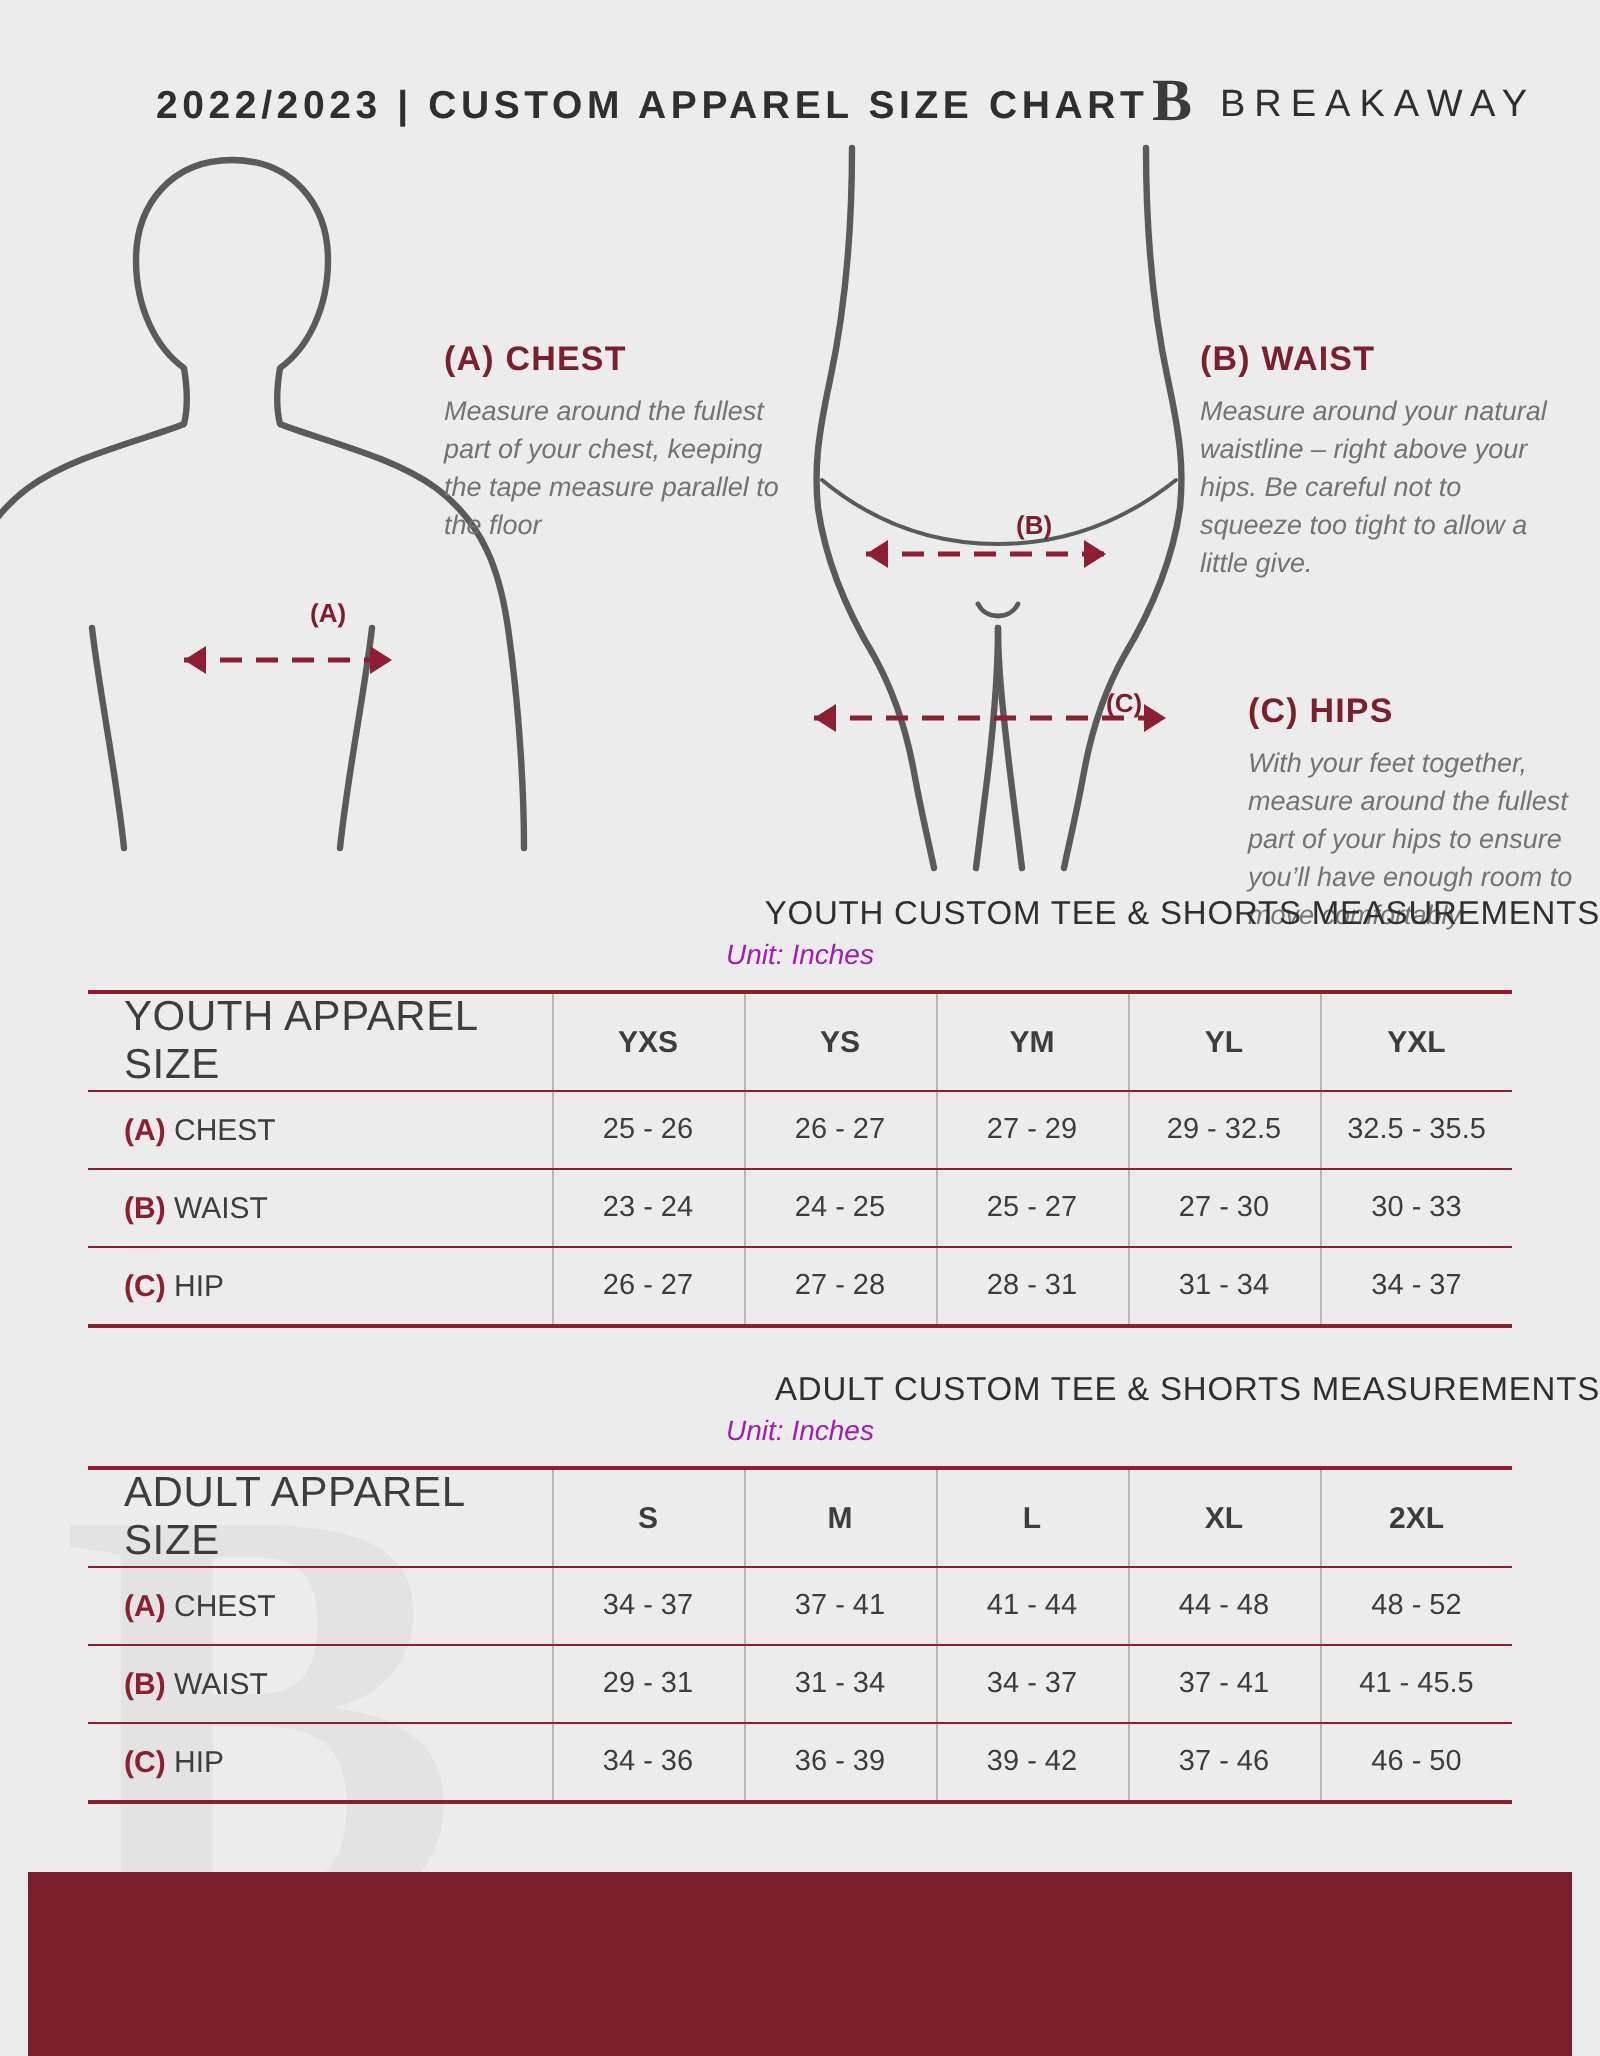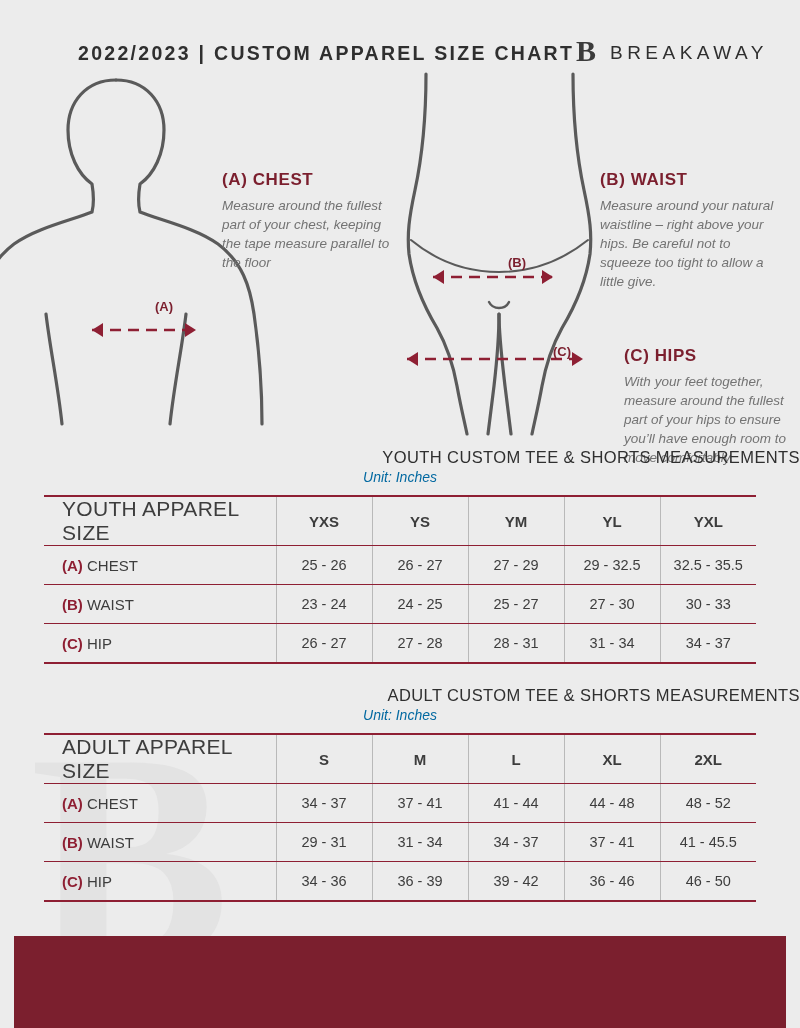--- a/index.html
+++ b/index.html
@@ -115,21 +115,21 @@
     font-size: 16.5px;
     font-weight: normal;
     letter-spacing: 0.4px;
     color: #2f2f2f;
     margin: 0;
   }
   .sec-unit {
     text-align: center;
     font-size: 14px;
     font-style: italic;
-    color: #0369a1;
+    color: #a21caf;
     margin: 2px 0 10px 0;
   }
   table {
     border-collapse: collapse;
     width: 712px;
     margin: 0 auto;
     table-layout: fixed;
     background: transparent;
   }
   table col.first { width: 232px; }
@@ -386,21 +386,21 @@
           <td>41 - 45.5</td>
         </tr>
         <tr>
           <td class="first">
             <span class="tag">(C)</span>
             <span>HIP</span>
           </td>
           <td>34 - 36</td>
           <td>36 - 39</td>
           <td>39 - 42</td>
-          <td>36 - 46</td>
+          <td>37 - 46</td>
           <td>46 - 50</td>
         </tr>
       </tbody>
     </table>
   </div>
 
   <div class="footer-bar"></div>
 </div>
 
 </body></html>

